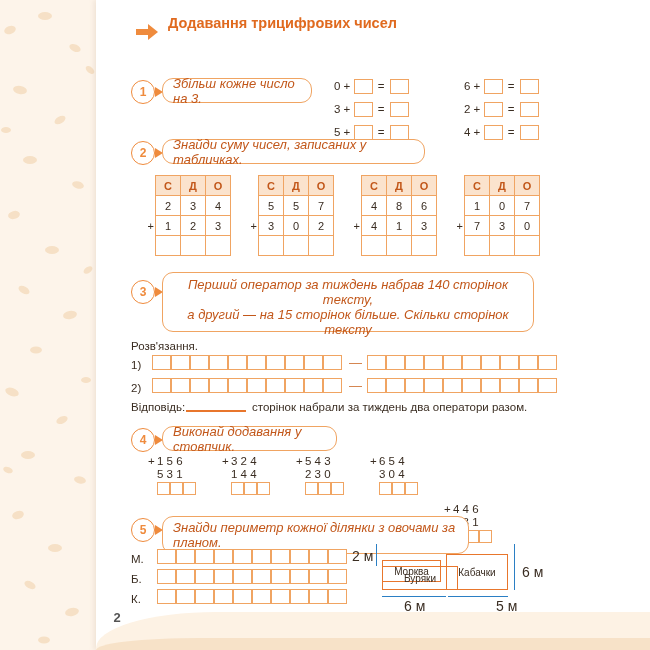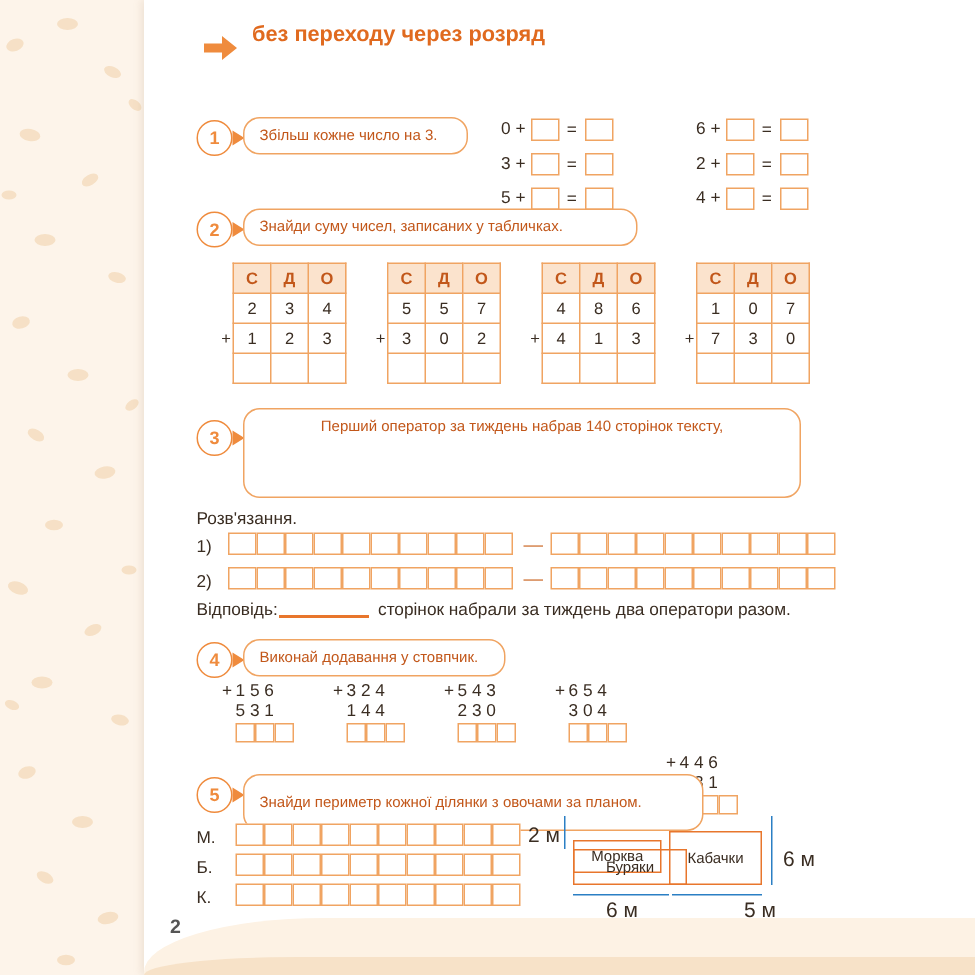--- a/index.html
+++ b/index.html
@@ -53,23 +53,24 @@
     display:flex;align-items:center;justify-content:center;background:#fff;
   }
   .badge:after{
     content:"";position:absolute;right:-9px;top:6px;
     border-top:5px solid transparent;border-bottom:5px solid transparent;
     border-left:8px solid #ef8b3d;
   }
   .task-bubble{
     position:absolute;
     border:1.4px solid #f0a462;border-radius:11px;background:#fff;
-    color:#c2571a;font-size:10px;line-height:15px;
+    color:#c2571a;font-size:13px;line-height:15px;
     padding:4px 10px;
     box-sizing:border-box;
+    font-style:italic;
   }
   .plain-text{
     position:absolute;font-size:11.5px;color:#3a2d22;line-height:16px;
   }
   .cell{
     box-sizing:border-box;
     border:1px solid #f0a462;
     background:#fff;
   }
   .box{
@@ -153,21 +154,21 @@
 </div>
 
 <div class="worksheet"></div>
 <div class="bottom-curve"></div>
 
 <div class="hdr">
   <svg class="hdr-arrow" viewBox="0 0 22 16" xmlns="http://www.w3.org/2000/svg">
     <path d="M0 5 H12 V0 L22 8 L12 16 V11 H0 Z" fill="#ef8b3d"></path>
   </svg>
   <div class="hdr-title">
-    <div>без переходу через розряд</div>
+    <div>Додавання трицифрових чисел</div>
   </div>
 </div>
 
 <div class="badge" style="left:131px;top:80px;">1</div>
 <div class="task-bubble" style="left:162px;top:78px;width:150px;height:25px;display:flex;align-items:center;">Збільш кожне число на 3.</div>
 
 <div class="eq-line" style="left:334px;top:79px;">
   <span>0 +</span>
   <span class="box"></span>
   <span class="op">=</span>
@@ -328,20 +329,21 @@
       <td class="blank"></td>
       <td class="blank"></td>
     </tr>
   </tbody>
     </table>
 </div>
 
 <div class="badge" style="left:131px;top:280px;">3</div>
 <div class="task-bubble" style="left:162px;top:272px;width:372px;height:60px;text-align:center;">
   <div>Перший оператор за тиждень набрав 140 сторінок тексту,</div>
+  <div>а другий — на 15 сторінок більше. Скільки сторінок тексту</div>
 </div>
 
 <div class="plain-text" style="left:131px;top:338px;">Розв'язання.</div>
 
 <div class="plain-text" style="left:131px;top:357px;">1)</div>
 <div class="strip" style="left:152px;top:355px;">
   <div class="cell"></div>
     <div class="cell"></div>
     <div class="cell"></div>
     <div class="cell"></div>

